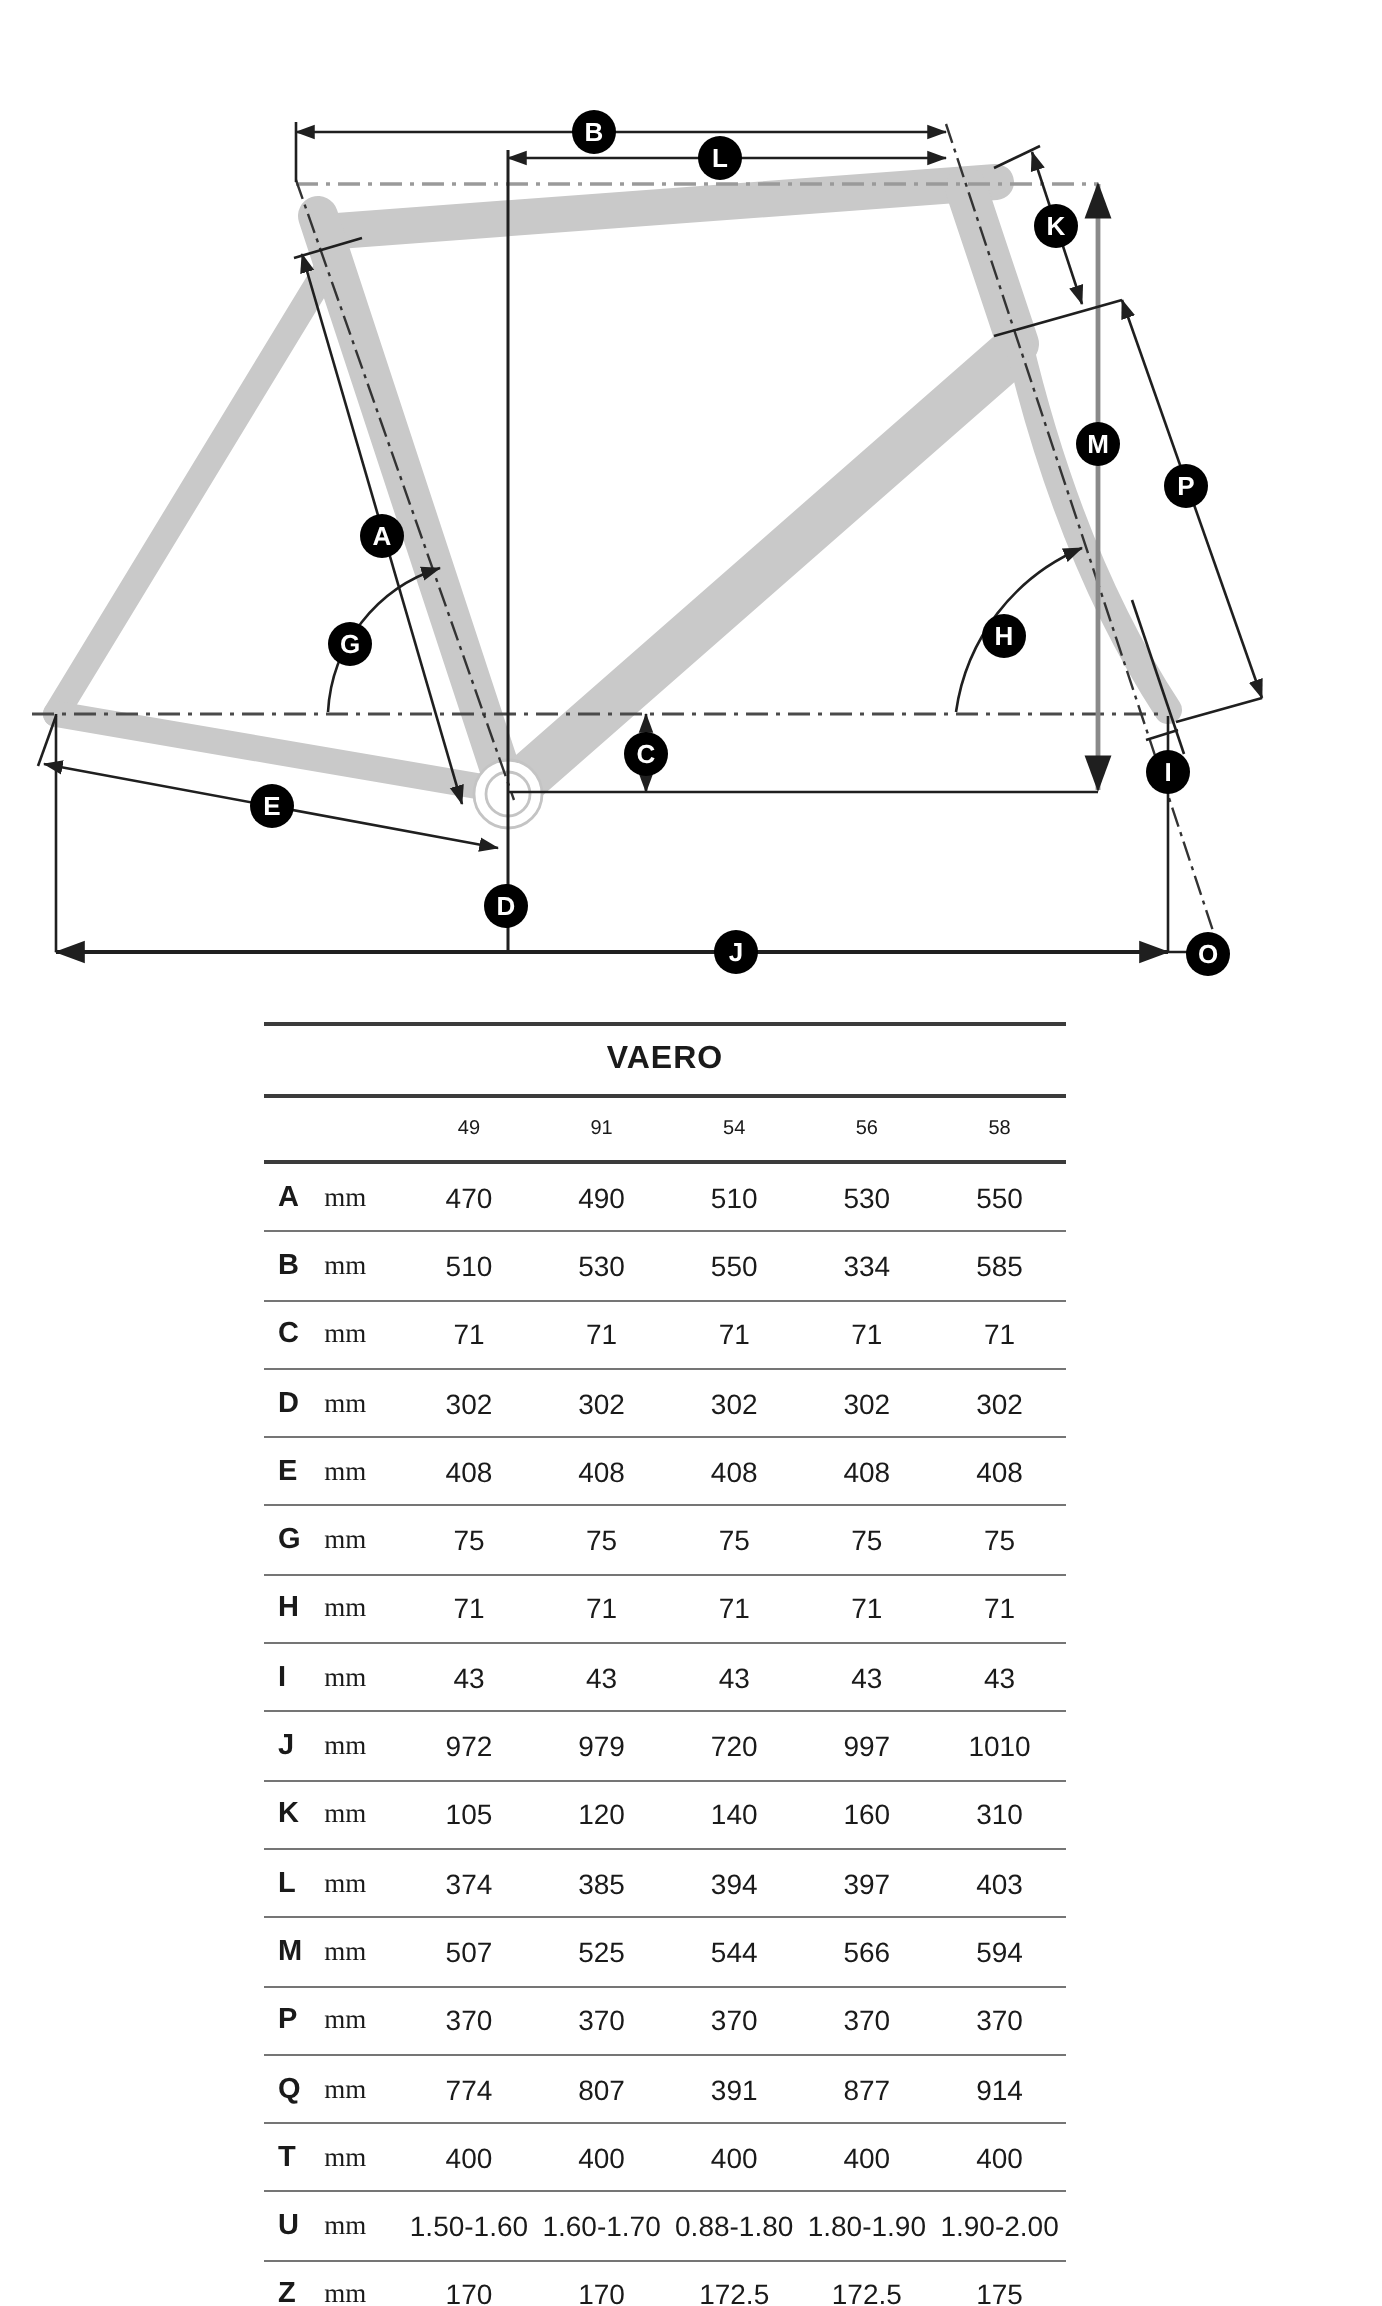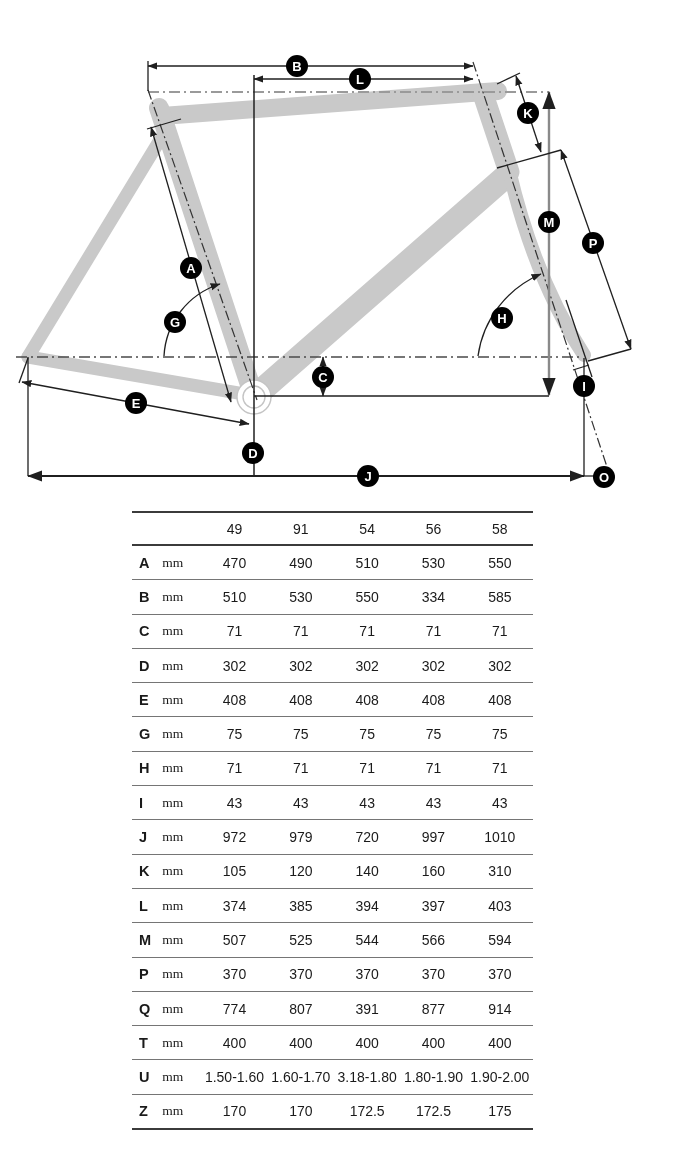--- a/index.html
+++ b/index.html
@@ -9,21 +9,21 @@
   .marker-label{font-family:"Liberation Sans", sans-serif;font-weight:bold;font-size:13px;}
   .geo-table{position:absolute;left:132px;top:511px;width:401px;}
   table.geo{width:100%;border-collapse:collapse;table-layout:fixed;
             border-top:2px solid #3b3b3b;border-bottom:2px solid #3b3b3b;}
   table.geo col.c1{width:27px;}
   table.geo col.c2{width:42px;}
   table.geo col.cv{width:66px;}
   tr.title-row th{height:32px;border-bottom:2px solid #3b3b3b;
                   font-size:16px;font-weight:bold;text-align:center;letter-spacing:0.5px;}
   tr.sizes-row th{height:29px;border-bottom:2px solid #3b3b3b;
-                  font-size:14px;font-weight:normal;text-align:center;}
+                  font-size:10px;font-weight:normal;text-align:center;}
   tbody td{height:31.3px;font-size:14px;vertical-align:middle;}
   tbody tr:not(:first-child) td{border-top:1px solid #757575;}
   td.c-letter{font-weight:bold;text-align:left;padding-left:7px;font-size:14.5px;}
   td.c-unit{text-align:left;padding-left:3px;font-size:13.5px;font-family:Liberation Serif, serif;}
   td.c-val{text-align:center;}
 </style>
 </head>
 <body>
 
 <div class="page">
@@ -149,20 +149,23 @@
       <colgroup>
         <col class="c1">
           <col class="c2">
         <col class="cv">
           <col class="cv">
           <col class="cv">
           <col class="cv">
           <col class="cv">
       </colgroup>
       <thead>
+        <tr class="title-row">
+          <th colspan="7">VAERO</th>
+        </tr>
         <tr class="sizes-row" id="sizes-row">
           <th></th>
           <th></th>
         <th>49</th>
             <th>91</th>
             <th>54</th>
             <th>56</th>
             <th>58</th>
           </tr>
       </thead>
@@ -300,21 +303,21 @@
             <td class="c-val">400</td>
             <td class="c-val">400</td>
             <td class="c-val">400</td>
             <td class="c-val">400</td>
           </tr>
           <tr>
             <td class="c-letter">U</td>
             <td class="c-unit">mm</td>
             <td class="c-val">1.50-1.60</td>
             <td class="c-val">1.60-1.70</td>
-            <td class="c-val">3.18-1.80</td>
+            <td class="c-val">0.88-1.80</td>
             <td class="c-val">1.80-1.90</td>
             <td class="c-val">1.90-2.00</td>
           </tr>
           <tr>
             <td class="c-letter">Z</td>
             <td class="c-unit">mm</td>
             <td class="c-val">170</td>
             <td class="c-val">170</td>
             <td class="c-val">172.5</td>
             <td class="c-val">172.5</td>

